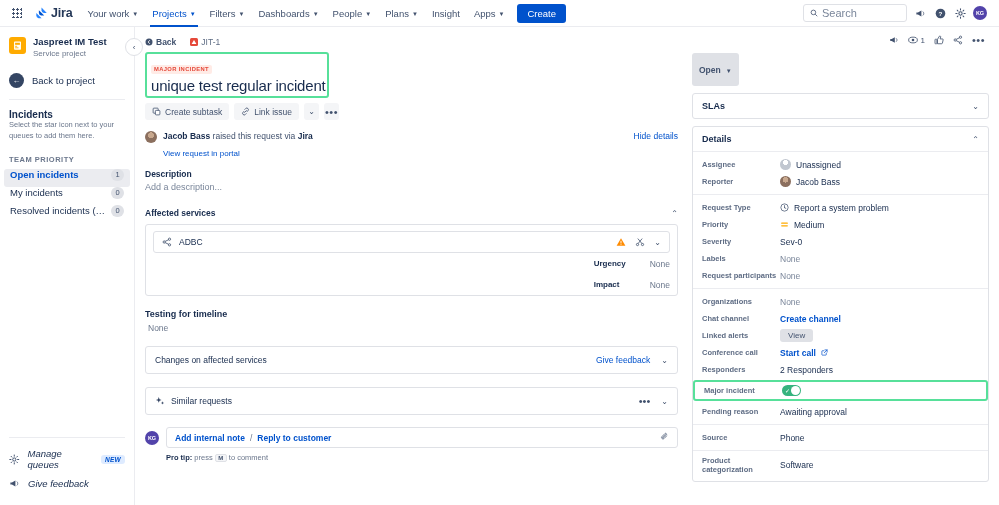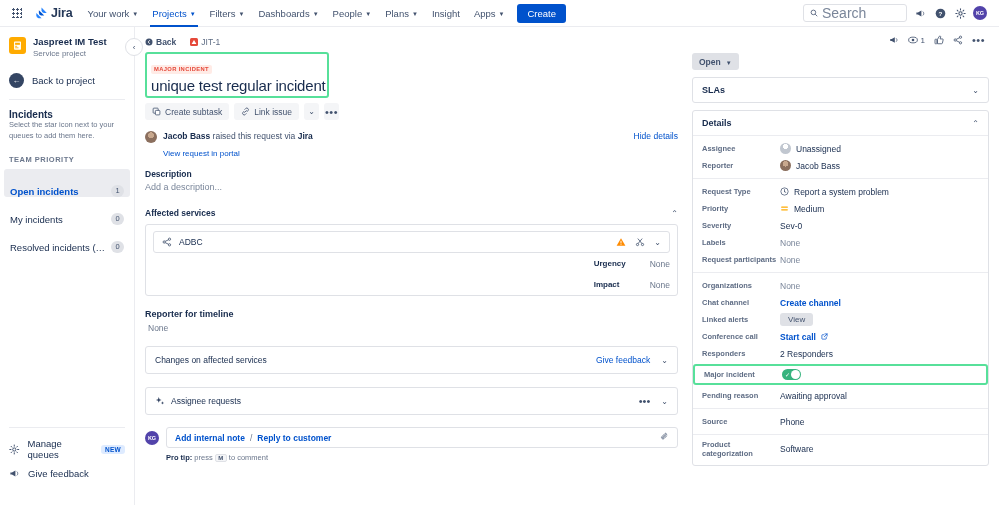--- a/index.html
+++ b/index.html
@@ -49,21 +49,21 @@
   .create-btn {
     background:#0052cc; color:#fff; font-size:9.5px; font-weight:500;
     padding:4px 10px; border-radius:3px; border:none; margin-left:6px; cursor:pointer;
   }
   .topnav-right { margin-left:auto; display:flex; align-items:center; gap:6px; padding-right:4px; }
   .search-box {
     display:flex; align-items:center; gap:4px;
     border:1px solid #dfe1e6; border-radius:3px;
     height:18px; width:104px; padding:0 6px; background:#fff; cursor:text;
   }
-  .search-box .ph { font-size:14px; color:#7a869a; }
+  .search-box .ph { font-size:11px; color:#7a869a; }
   .nav-ic { width:14px; height:14px; display:flex; align-items:center; justify-content:center; cursor:pointer; color:#42526e; }
   .avatar-kg {
     width:14px; height:14px; border-radius:50%; background:#5243aa; color:#fff;
     font-size:5.5px; font-weight:700; display:flex; align-items:center; justify-content:center;
     cursor:pointer; letter-spacing:-0.2px;
   }
 
   
   .body-wrap { display:flex; height:478px; }
 
@@ -88,31 +88,31 @@
   .back-circle {
     width:15px; height:15px; border-radius:50%; background:#344563; color:#fff;
     display:flex; align-items:center; justify-content:center; font-size:8px; flex-shrink:0;
   }
   .back-label { font-size:9.5px; color:#172b4d; font-weight:400; }
   .sb-divider { height:1px; background:#ebecf0; margin:11px 9px 0 9px; }
   .sb-title { font-size:10px; font-weight:600; color:#172b4d; padding:9px 9px 0 9px; }
   .sb-section { font-size:7.5px; font-weight:700; color:#6b778c; letter-spacing:0.5px; padding:13px 9px 5px 9px; }
   .sb-hint { font-size:7.5px; color:#6b778c; line-height:1.45; padding:0 9px 0 9px; }
   .q-item {
-    display:flex; align-items:flex-end; justify-content:space-between;
-    height:28px; margin:0 4px; padding:0 6px; border-radius:3px; cursor:pointer;
+    display:flex; align-items:flex-start; justify-content:space-between;
+    height:18px; margin:0 4px; padding:0 6px; border-radius:3px; cursor:pointer;
   }
   .q-item.sel { background:#ebecf0; }
   .q-item.sel .q-label { color:#0052cc; font-weight:600; }
   .q-label { font-size:9.5px; color:#172b4d; white-space:nowrap; overflow:hidden; text-overflow:ellipsis; }
   .q-count {
     font-size:7.5px; color:#42526e; background:#dfe1e6; border-radius:8px;
     min-width:13px; height:12px; display:flex; align-items:center; justify-content:center; padding:0 4px; flex-shrink:0; margin-left:4px;
   }
-  .sb-bottom { position:absolute; bottom:14px; left:0; right:0; padding-bottom:8px; }
+  .sb-bottom { position:absolute; bottom:4px; left:0; right:0; padding-bottom:8px;font-style:italic; }
   .sb-bottom .sb-divider { margin-bottom:6px; }
   .b-item { display:flex; align-items:center; gap:8px; padding:4px 9px; cursor:pointer; }
   .b-label { font-size:9.5px; color:#172b4d; }
   .badge-new {
     margin-left:auto; font-size:6.5px; font-weight:700; color:#0052cc; background:#deebff;
     padding:1px 4px; border-radius:3px; letter-spacing:0.3px;
   }
 
   
   .main {
@@ -196,21 +196,21 @@
   .kbd { display:inline-block; border:1px solid #dfe1e6; border-radius:2px; background:#f4f5f7;
     font-size:6px; font-weight:700; padding:0px 2.5px; color:#42526e; }
 
   
   .rightcol { width:309px; min-width:309px; padding:6px 10px 0 2px; }
   .r-icons { display:flex; align-items:center; justify-content:flex-end; gap:9px; height:14px; padding-right:4px; }
   .r-ic { display:flex; align-items:center; gap:2px; color:#42526e; cursor:pointer; font-size:8px; }
 
   .status-btn {
     display:inline-flex; align-items:center; gap:5px; background:#dfe1e6; border:none;
-    border-radius:3px; height:17px; padding:0 7px; margin-top:6px;
+    border-radius:3px; height:33px; padding:0 7px; margin-top:6px;
     font-size:8.5px; font-weight:600; color:#42526e; cursor:pointer; font-family:inherit;
   }
 
   .rcard { border:1px solid #dfe1e6; border-radius:3px; margin-top:7px; }
   .rcard-head { display:flex; align-items:center; height:24px; padding:0 9px; cursor:pointer; }
   .rcard-title { font-size:9px; font-weight:600; color:#172b4d; }
   .rcard-body { border-top:1px solid #ebecf0; padding:4px 0 6px 0; }
   .d-row { display:flex; align-items:center; min-height:17px; padding:1px 9px; }
   .d-k { font-size:7.5px; font-weight:600; color:#5e6c84; width:78px; flex-shrink:0; }
   .d-v { font-size:8.5px; color:#172b4d; display:flex; align-items:center; gap:5px; }
@@ -492,37 +492,37 @@
         <div class="kv-row">
           <span class="kv-k">Urgency</span>
           <span class="kv-v">None</span>
         </div>
         <div class="kv-row">
           <span class="kv-k">Impact</span>
           <span class="kv-v">None</span>
         </div>
       </div>
 
-      <div class="sect-title">Reporter for timeline</div>
+      <div class="sect-title">Testing for timeline</div>
       <div class="sect-val">None</div>
 
       <div class="panel">
         <span class="panel-title">Changes on affected services</span>
         <div class="panel-right">
           <span class="link-sm">Give feedback</span>
           <span class="chev">⌄</span>
         </div>
       </div>
 
       <div class="panel">
         <svg width="10" height="10" viewBox="0 0 16 16" style="margin-right:6px">
           <path d="M6 1.5 7.2 5 10.5 6.2 7.2 7.4 6 10.8 4.8 7.4 1.5 6.2 4.8 5z" fill="#344563"></path>
           <path d="M12 8.5l.7 1.9 1.8.7-1.8.7-.7 1.9-.7-1.9-1.8-.7 1.8-.7z" fill="#344563"></path>
         </svg>
-        <span class="panel-title">Assignee requests</span>
+        <span class="panel-title">Similar requests</span>
         <div class="panel-right">
           <span style="font-size:11px;color:#42526e;line-height:4px;">•••</span>
           <span class="chev">⌄</span>
         </div>
       </div>
 
       <div class="comment-row">
         <div class="c-ava">KG</div>
         <div class="c-box">
           <span class="c-link">Add internal note</span>

